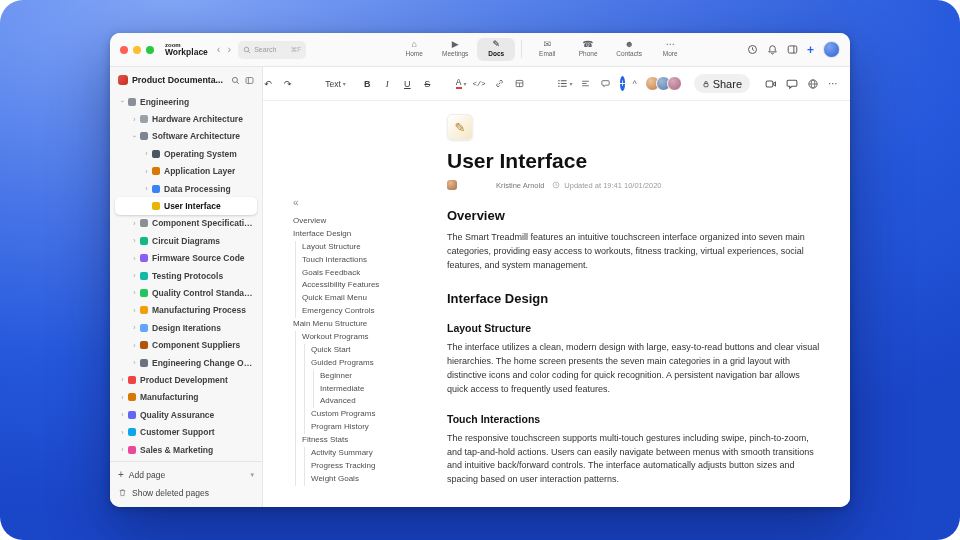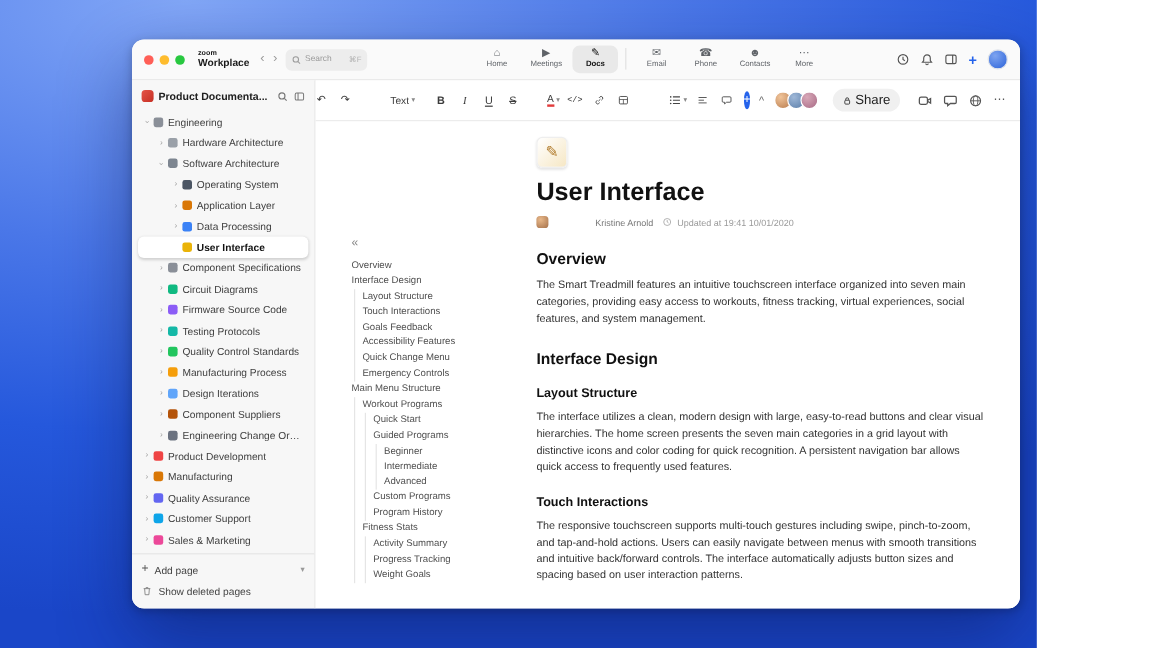--- a/index.html
+++ b/index.html
@@ -1,18 +1,18 @@
 <!DOCTYPE html>
 <html><head>
 <meta charset="utf-8">
 <style>
   * { margin:0; padding:0; box-sizing:border-box; }
   html,body { width:960px; height:540px; font-family:"Liberation Sans","DejaVu Sans",sans-serif; }
-  .desktop { position:relative; width:864px; height:540px; overflow:hidden;
-    background:radial-gradient(120% 95% at 18% 0%, #82a7f7 0%, #4a77e8 40%, #2558dc 70%, #1a46c8 100%); }
+  .desktop { position:relative; width:960px; height:540px; overflow:hidden;
+    background:radial-gradient(120% 95% at 18% 0%, #82a7f7 0%, #4a77e8 40%, #2558dc 70%, #1a46c8 100%);border-radius:23px; }
   .window { position:absolute; left:110px; top:33px; width:740px; height:474px; border-radius:10px;
     background:#fff; box-shadow:0 24px 60px rgba(8,20,80,.45), 0 2px 8px rgba(0,0,0,.25);
     display:flex; flex-direction:column; overflow:hidden; }
 
   
   .titlebar { height:34px; min-height:34px; background:#fafafa; border-bottom:1px solid #e6e6e6;
     display:flex; align-items:center; padding:0 10px; gap:7px; }
   .traffic { display:flex; gap:5px; align-items:center; }
   .dot { width:8px; height:8px; border-radius:50%; display:inline-block; cursor:pointer; }
   .dot.red{background:#ff5f57}.dot.yellow{background:#febc2e}.dot.green{background:#28c840}
@@ -49,21 +49,21 @@
     background:linear-gradient(135deg,#e45347,#c62f24); }
   .sb-title { flex:1; font-weight:700; font-size:8.8px; color:#202020; white-space:nowrap; overflow:hidden; }
   .sb-hicons { display:flex; gap:5px; align-items:center; }
   .tree { flex:1; padding:3px 5px; overflow:hidden; }
   .titem { display:flex; align-items:center; height:17.4px; padding-right:3px; border-radius:5px; cursor:pointer; }
   .titem .chev { width:9px; min-width:9px; font-size:7px; color:#a3a3a3; display:flex; align-items:center; justify-content:center; }
   .chev::before { content:"›"; display:inline-block; }
   .open > .chev::before { transform:rotate(90deg); }
   .selected > .chev::before { content:""; }
   .chip { width:8px; height:8px; min-width:8px; border-radius:2px; margin:0 4px 0 1px; }
-  .titem .lbl { white-space:nowrap; overflow:hidden; text-overflow:ellipsis; }
+  .titem .lbl { white-space:nowrap; overflow:hidden; text-overflow:ellipsis;font-weight:bold; }
   .lv0 { padding-left:3px; } .lv1 { padding-left:15px;align-items:center; } .lv2 { padding-left:27px; }
   .titem.selected { background:#fff; box-shadow:0 1px 2.5px rgba(0,0,0,.16); color:#111; font-weight:700; }
   .sb-footer { border-top:1px solid #e5e5e5; padding:5px 8px 7px; display:flex; flex-direction:column; gap:3px; color:#444; }
   .sb-frow { display:flex; align-items:center; gap:5px; height:15px; cursor:pointer; }
   .sb-frow .plus { font-size:10px; color:#555; line-height:1; }
   .sb-frow .flx { flex:1; }
   .dnarrow { color:#999; font-size:7px; }
 
   
   .main { flex:1; display:flex; flex-direction:column; min-width:0; background:#fff; }
@@ -450,21 +450,21 @@
 
           <nav class="outline">
             <div class="ocollapse">«</div>
             <div class="oitem">Overview</div>
             <div class="oitem">Interface Design</div>
             <div class="grp">
               <div class="oitem">Layout Structure</div>
               <div class="oitem">Touch Interactions</div>
               <div class="oitem">Goals Feedback</div>
               <div class="oitem">Accessibility Features</div>
-              <div class="oitem">Quick Change Menu</div>
+              <div class="oitem">Quick Email Menu</div>
               <div class="oitem">Emergency Controls</div>
             </div>
             <div class="oitem">Main Menu Structure</div>
             <div class="grp">
               <div class="oitem">Workout Programs</div>
               <div class="grp">
                 <div class="oitem">Quick Start</div>
                 <div class="oitem">Guided Programs</div>
                 <div class="grp">
                   <div class="oitem">Beginner</div>

